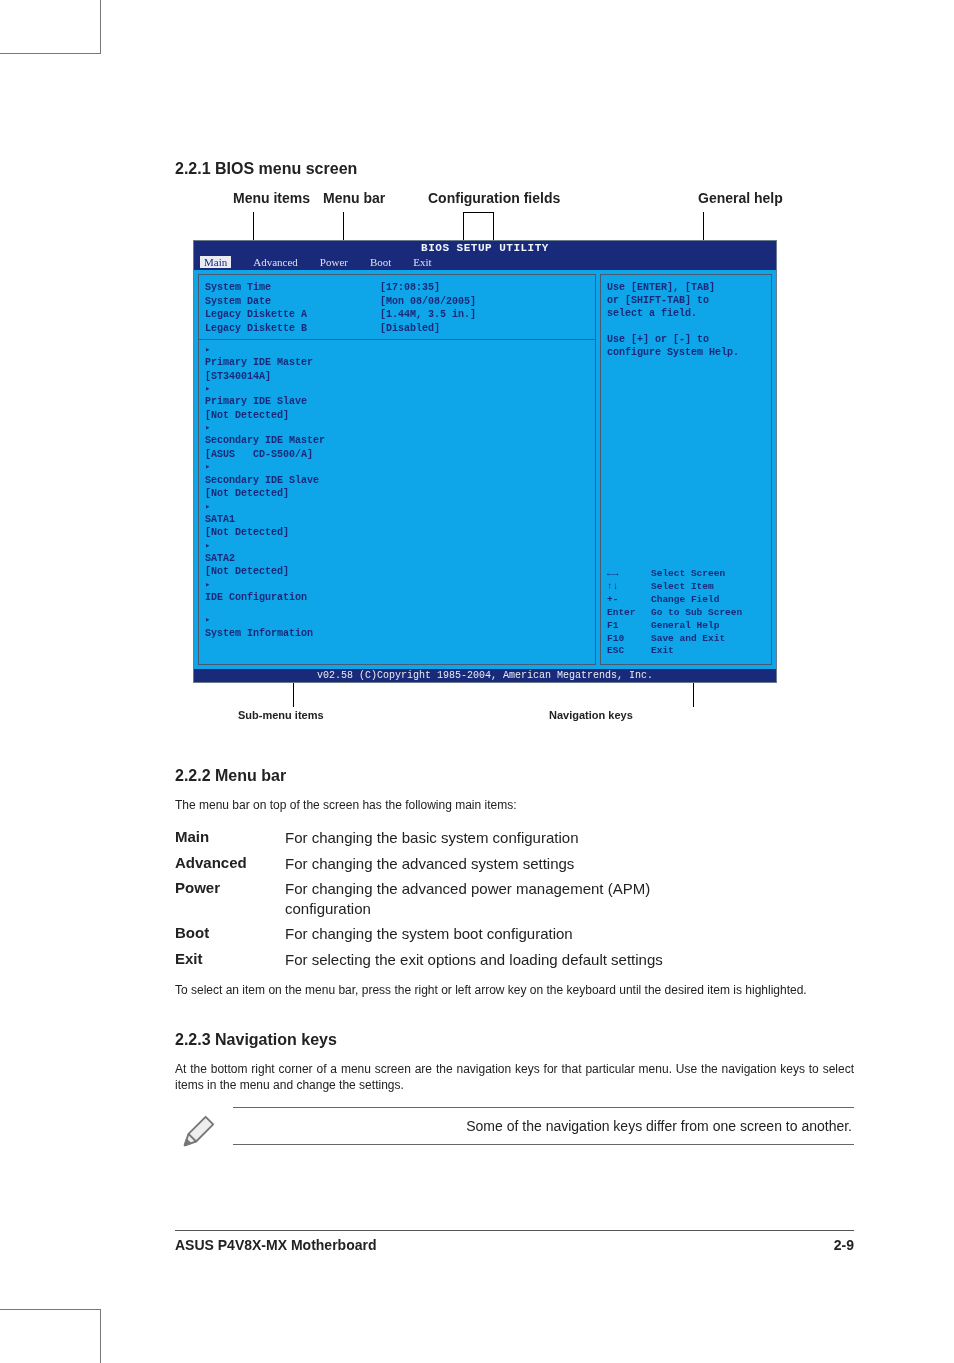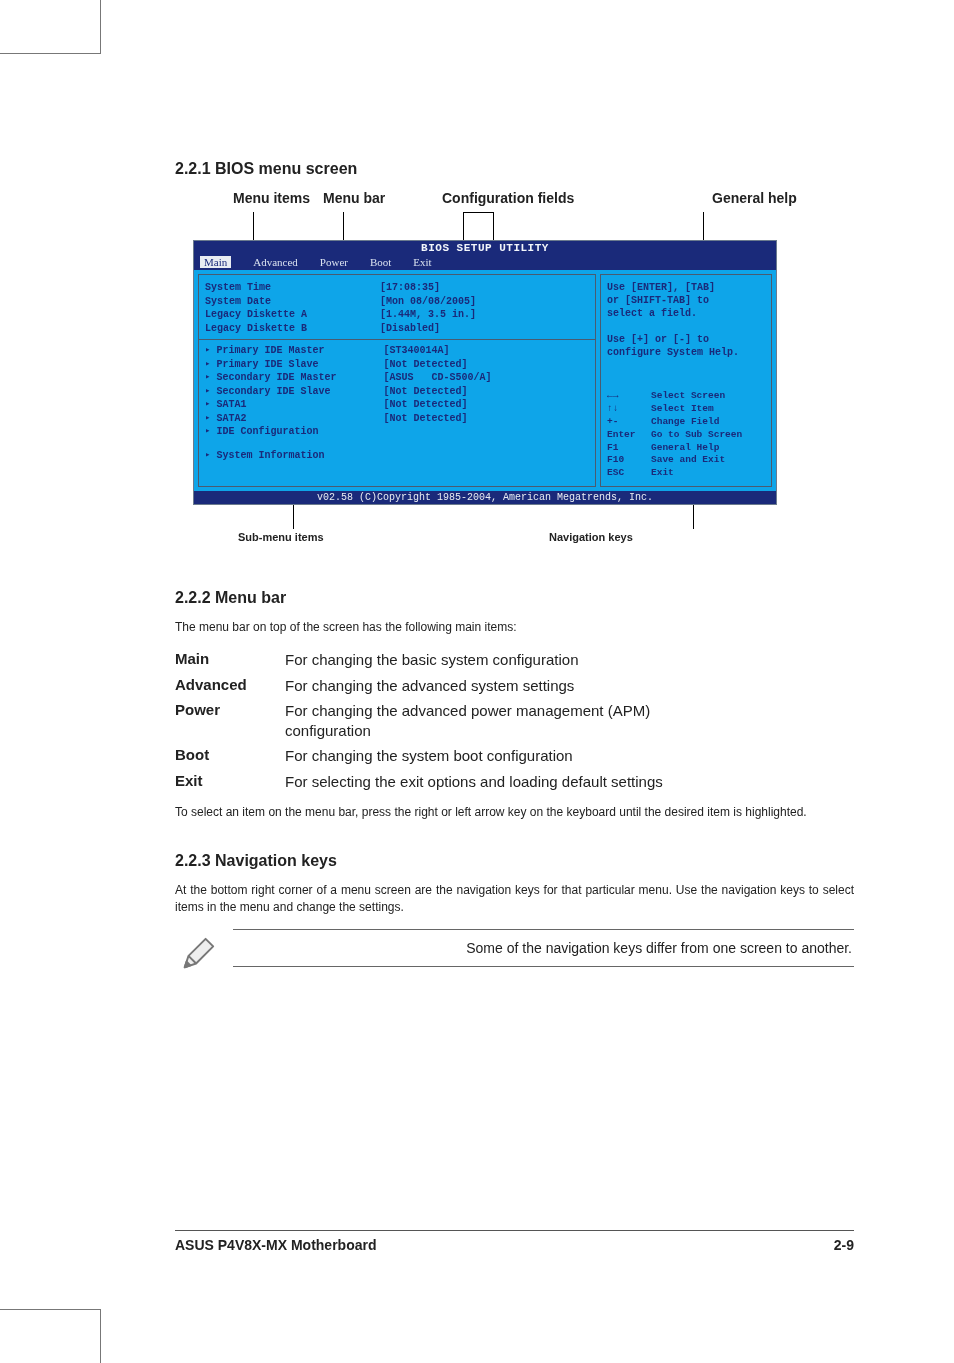--- a/index.html
+++ b/index.html
@@ -18,21 +18,21 @@
     font-size: 16px;
     font-weight: bold;
     margin-bottom: 12px;
   }
   
   .bios-wrapper { position: relative; margin: 6px 0 18px 18px; }
   .callout-row-top { display: flex; font-size: 14px; font-weight: bold; margin-bottom: 6px; }
   .callout-row-top span { display: inline-block; }
   .callout-menu-items { width: 90px; margin-left:40px;}
   .callout-menu-bar { width: 100px; }
-  .callout-config { width: 200px; margin-left: 19px; }
+  .callout-config { width: 200px; margin-left: 5px; }
   .callout-general-help { margin-left: 70px; }
 
   
   .leaders-top { position: relative; height: 28px; }
   .leaders-top .v { position: absolute; top: 0; width: 1px; height: 28px; background: #000; }
   .leaders-top .v1 { left: 60px; }
   .leaders-top .v2 { left: 150px; }
   .leaders-top .v3a { left: 270px; }
   .leaders-top .v3b { left: 300px; }
   .leaders-top .v4 { left: 510px; }
@@ -76,21 +76,21 @@
     flex: 1;
     padding: 6px 6px;
     color: #1a2a7a;
     font-weight: bold;
     line-height: 1.35;
     position: relative;
   }
   .bios-left .row { display: flex; }
   .bios-left .lbl { width: 175px; white-space: pre; }
   .bios-left .val { white-space: pre; }
-  .bios-left .sub { padding-left: 0; }
+  .bios-left .sub { padding-left: 0; flex-direction: column; }
   .bios-left .tri::before {
     content: "▸";
     font-size: 9px;
     margin-right: 6px;
     color: #1a2a7a;
   }
   .bios-left .divider { height: 1px; background: #4a5b70; margin: 4px -6px; }
   .bios-right {
     width: 172px;
     border: 1px solid #4a5b70;

